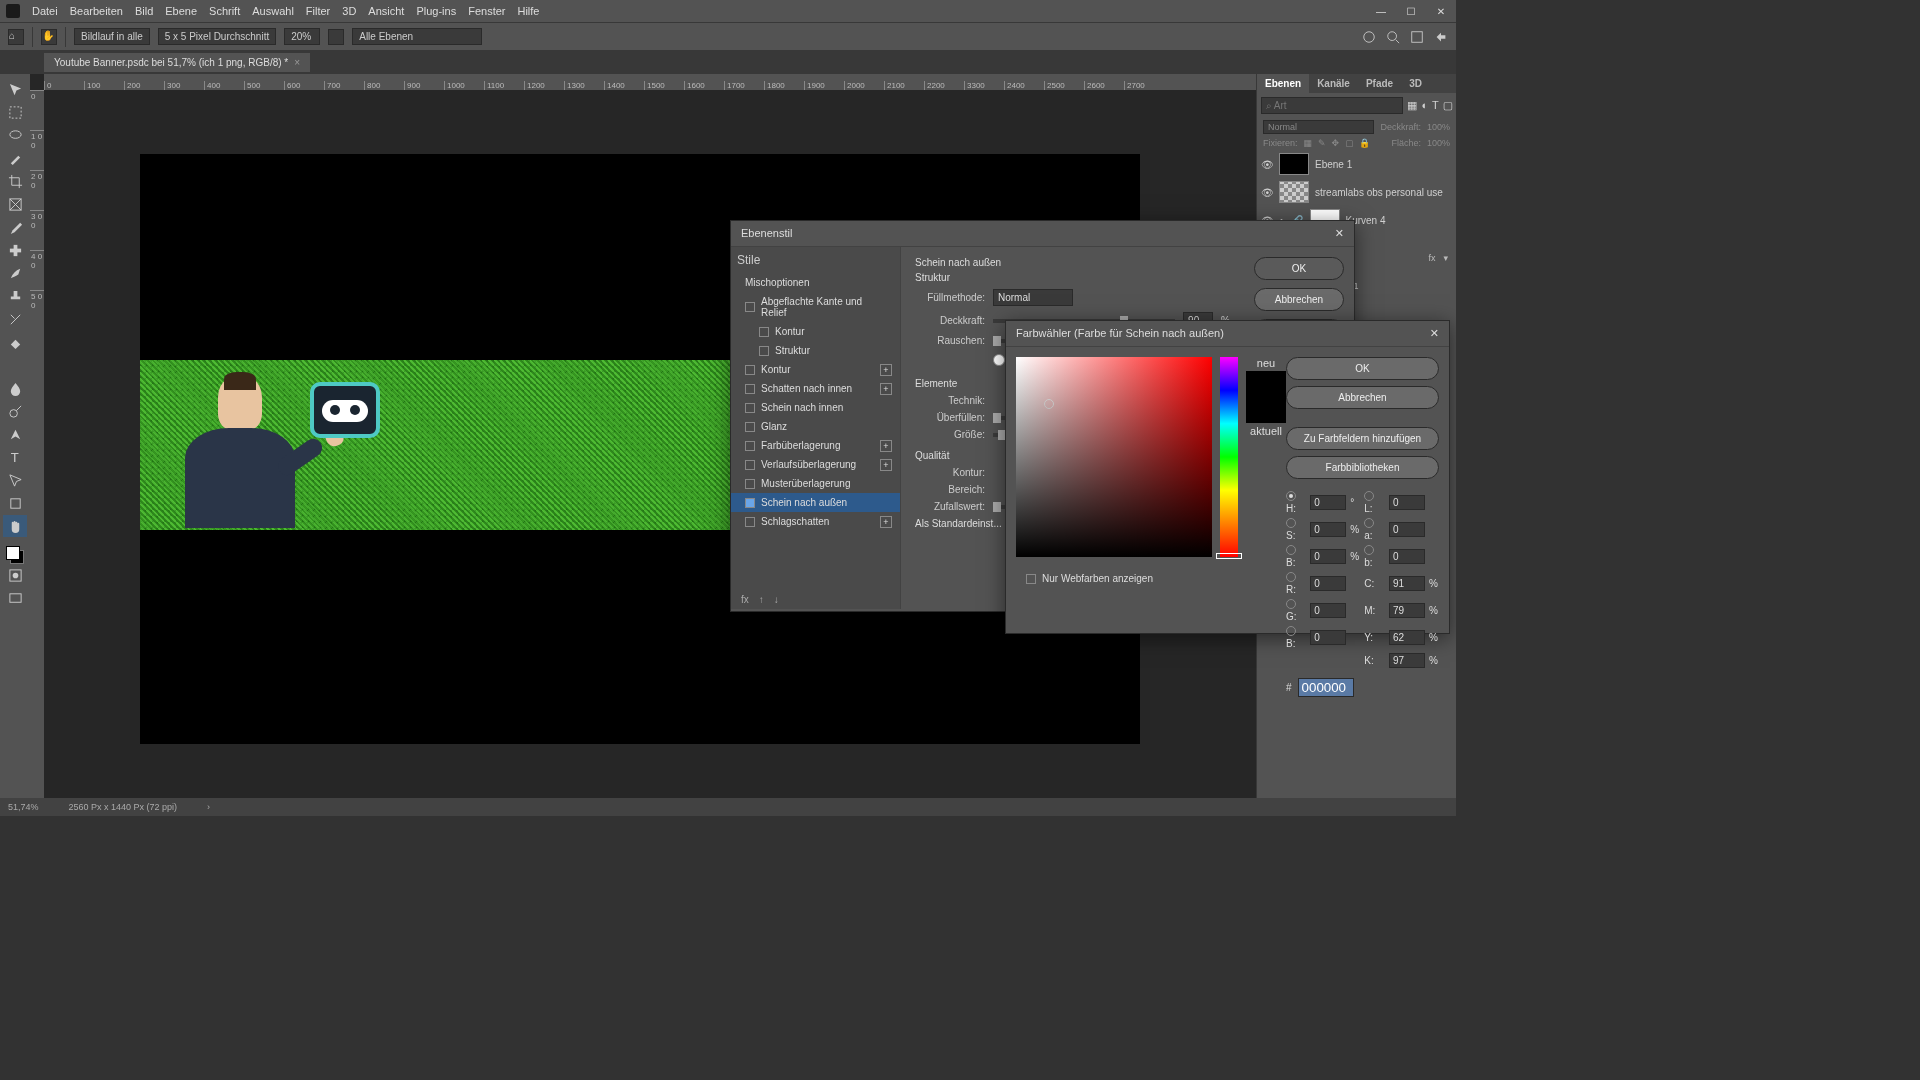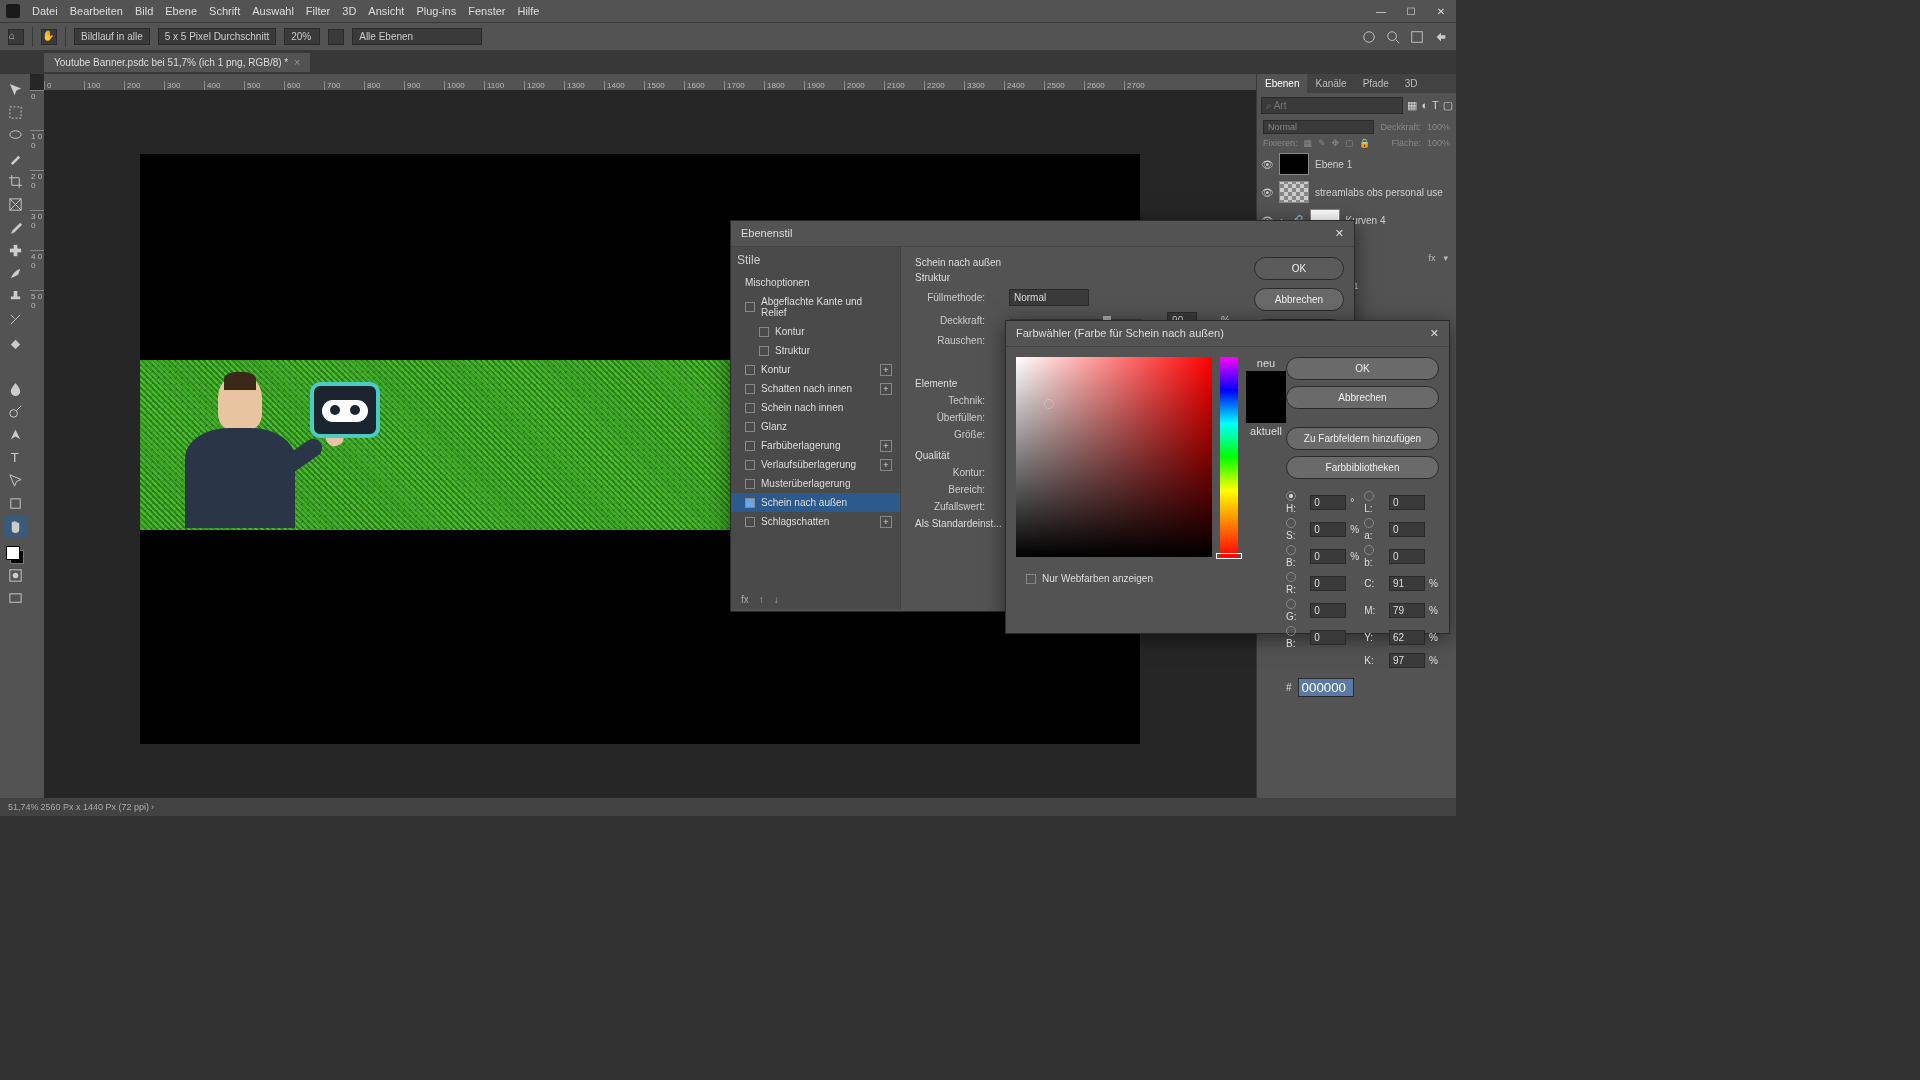--- a/index.html
+++ b/index.html
@@ -49,21 +49,21 @@
 .person .arm { position:absolute; right:-30px; top:20px; width:50px; height:18px; background:#2a3548; transform:rotate(-35deg); border-radius:10px; }
 .person .hand { position:absolute; right:-48px; top:-4px; width:18px; height:22px; background:#e8c4a0; border-radius:40%; transform:rotate(-20deg); }
 .robot { position: absolute; left: 170px; top: 22px; width: 70px; height: 56px; background: #1a2530; border: 4px solid #4ec9c4; border-radius: 10px; }
 .robot::before { content:""; position:absolute; left:8px; top:14px; width:46px; height:22px; background:#fff; border-radius:12px; }
 .robot .eye { position:absolute; width:10px; height:10px; background:#1a2530; border-radius:50%; top:19px; }
 .robot .eye.l{left:16px;} .robot .eye.r{left:36px;}
 
 
 .panels { width: 200px; background: #535353; border-left: 1px solid #383838; display: flex; flex-direction: column; }
 .panel-tabs { display: flex; background: #424242; font-size: 10px; }
-.panel-tabs div { padding: 4px 8px; color: #bbb; }
+.panel-tabs div { padding: 4px 8px; color: #bbb; font-weight: bold; }
 .panel-tabs .active { background: #535353; color: #fff; }
 .panel-tools { display: flex; padding: 4px; gap: 4px; align-items: center; }
 .panel-tools input { flex: 1; background: #3a3a3a; border: 1px solid #2a2a2a; color: #888; font-size: 10px; padding: 2px 4px; }
 .panel-tools .ico { width: 14px; height: 14px; }
 .blend-row { display: flex; padding: 2px 6px; gap: 6px; font-size: 9px; color: #888; align-items: center; }
 .blend-row .sel { background: #3a3a3a; border: 1px solid #2a2a2a; padding: 1px 4px; flex: 1; }
 .layers { flex: 1; }
 .layer { display: flex; align-items: center; padding: 3px 4px; gap: 6px; font-size: 10px; }
 .layer .vis { width: 12px; }
 .layer .thumb { width: 30px; height: 22px; background: #000; border: 1px solid #888; }
@@ -78,21 +78,21 @@
 .dlg-body { display: flex; height: calc(100% - 28px); }
 .styles-col { width: 170px; border-right: 1px solid #424242; background: #4a4a4a; display: flex; flex-direction: column; }
 .styles-col .hdr { padding: 6px 6px; font-size: 12px; color: #ccc; }
 .style-item { padding: 4px 10px 4px 14px; font-size: 10px; display: flex; align-items: center; gap: 6px; position: relative; }
 .style-item.sel { background: #2d5a8c; }
 .style-item .cb { width: 10px; height: 10px; border: 1px solid #888; }
 .style-item .cb.on { background: #6aa5e8; }
 .style-item .plus { position: absolute; right: 8px; width: 12px; height: 12px; border: 1px solid #888; font-size: 9px; line-height: 10px; text-align: center; }
 .props-col { flex: 1; padding: 10px 14px; font-size: 10px; }
 .props-col .sect { font-size: 10px; color: #ddd; margin-bottom: 4px; }
-.prow { display: flex; align-items: center; gap: 24px; margin: 6px 0; }
+.prow { display: flex; align-items: center; gap: 8px; margin: 6px 0; }
 .prow label { width: 70px; text-align: right; color: #ccc; }
 .prow .sel, .prow input { background: #3a3a3a; border: 1px solid #2a2a2a; padding: 2px 4px; color: #ddd; font-size: 10px; }
 .prow .slider { flex: 1; height: 4px; background: #3a3a3a; position: relative; }
 .prow .slider .knob { position: absolute; top: -3px; width: 8px; height: 10px; background: #aaa; }
 .btns-col { width: 110px; padding: 10px; display: flex; flex-direction: column; gap: 8px; }
 .btn { background: #6a6a6a; border: 1px solid #2a2a2a; border-radius: 14px; padding: 5px 0; text-align: center; font-size: 10px; color: #eee; }
 .btn.primary { background: #5a5a5a; }
 .dlg-foot { position: absolute; bottom: 6px; left: 10px; right: 10px; display: flex; gap: 10px; font-size: 10px; color: #aaa; }
 
 
@@ -109,21 +109,21 @@
 .picker-btns { display: flex; flex-direction: column; gap: 6px; }
 .inputs { display: grid; grid-template-columns: auto 36px 10px auto 36px 10px; gap: 4px 4px; align-items: center; font-size: 10px; }
 .inputs .rad { width: 10px; height: 10px; border: 1px solid #888; border-radius: 50%; display:inline-block; }
 .inputs .rad.on::after{content:"";display:block;width:4px;height:4px;background:#ddd;border-radius:50%;margin:2px;}
 .inputs input { width: 36px; background: #3a3a3a; border: 1px solid #2a2a2a; color: #ddd; padding: 1px 3px; font-size: 10px; }
 .hex-row { display: flex; align-items: center; gap: 6px; margin-top: 4px; font-size: 10px; }
 .hex-row input { width: 56px; background: #5a7aa5; border: 1px solid #2a2a2a; color: #fff; padding: 1px 3px; }
 .web-row { display: flex; align-items: center; gap: 6px; margin-top: 8px; font-size: 10px; padding-left:10px;}
 
 
-.status { position: absolute; bottom: 0; left: 0; right: 0; height: 18px; background: #424242; display: flex; align-items: center; padding: 0 8px; gap: 2px; font-size: 9px; color: #aaa; }
+.status { position: absolute; bottom: 0; left: 0; right: 0; height: 18px; background: #424242; display: flex; align-items: center; padding: 0 8px; gap: 30px; font-size: 9px; color: #aaa; }
 </style>
 </head>
 <body>
 
 <div class="menubar">
   <div class="logo"></div>
   <span>Datei</span>
   <span>Bearbeiten</span>
   <span>Bild</span>
   <span>Ebene</span>

